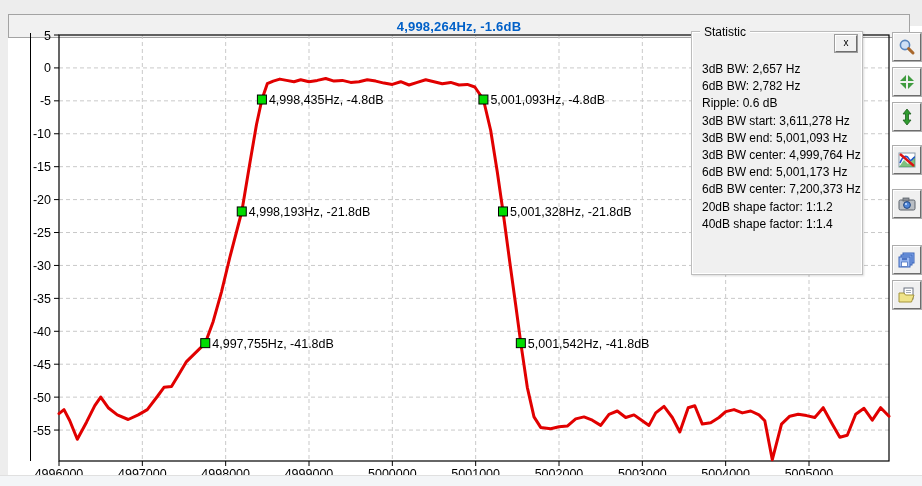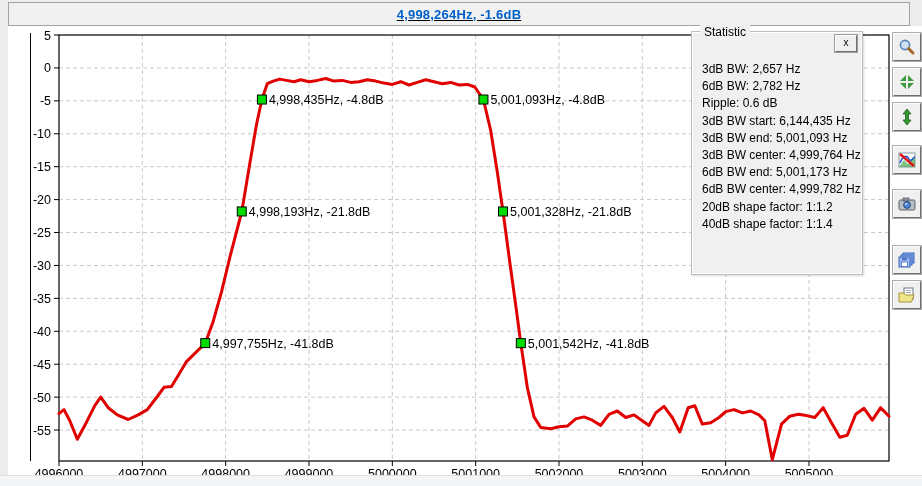--- a/index.html
+++ b/index.html
@@ -9,23 +9,23 @@
     font-family:"Liberation Sans","DejaVu Sans",sans-serif;
     -webkit-font-smoothing:antialiased;
   }
   
   .chart-panel{
     position:absolute;left:8px;top:26px;width:914px;height:449px;
     background:#ffffff;
   }
   
   .header-bar{
-    position:absolute;left:8px;top:2px;width:900px;height:22px;
+    position:absolute;left:8px;top:14px;width:900px;height:22px;
     background:#f1f1f1;border:1px solid #a3a3a3;
-    display:flex;align-items:center;justify-content:center;text-decoration:underline;
+    display:flex;align-items:center;justify-content:center;
   }
   .header-bar .readout{
     color:#0060c8;font-weight:bold;font-size:13px;letter-spacing:0.2px;
   }
   
   svg.chart{position:absolute;left:0;top:0;}
   
   .stat-panel{
     position:absolute;left:691px;top:31px;width:170px;height:242px;
     background:#f0f0f0;
@@ -155,25 +155,25 @@
     <text x="527.8333333333333" y="347.6421947449768" font-size="12.5" fill="#000">5,001,542Hz, -41.8dB</text>
   </svg>
 
 <div class="stat-panel">
   <div class="stat-title">Statistic</div>
   <div class="stat-close">x</div>
   <div class="stat-lines">
     <div class="stat-line">3dB BW: 2,657 Hz</div>
     <div class="stat-line">6dB BW: 2,782 Hz</div>
     <div class="stat-line">Ripple: 0.6 dB</div>
-    <div class="stat-line">3dB BW start: 6,144,435 Hz</div>
+    <div class="stat-line">3dB BW start: 3,611,278 Hz</div>
     <div class="stat-line">3dB BW end: 5,001,093 Hz</div>
     <div class="stat-line">3dB BW center: 4,999,764 Hz</div>
     <div class="stat-line">6dB BW end: 5,001,173 Hz</div>
-    <div class="stat-line">6dB BW center: 4,999,782 Hz</div>
+    <div class="stat-line">6dB BW center: 7,200,373 Hz</div>
     <div class="stat-line">20dB shape factor: 1:1.2</div>
     <div class="stat-line">40dB shape factor: 1:1.4</div>
   </div>
 </div>
 
 <div class="tb-btn" style="top:33px">
   <svg width="18" height="18" viewBox="0 0 18 18">
     <circle cx="7" cy="7" r="4.6" fill="#cfe0f5" stroke="#5a86bd" stroke-width="1.6"></circle>
     <line x1="10.6" y1="10.6" x2="15" y2="15" stroke="#a9682c" stroke-width="3" stroke-linecap="round"></line>
   </svg>

